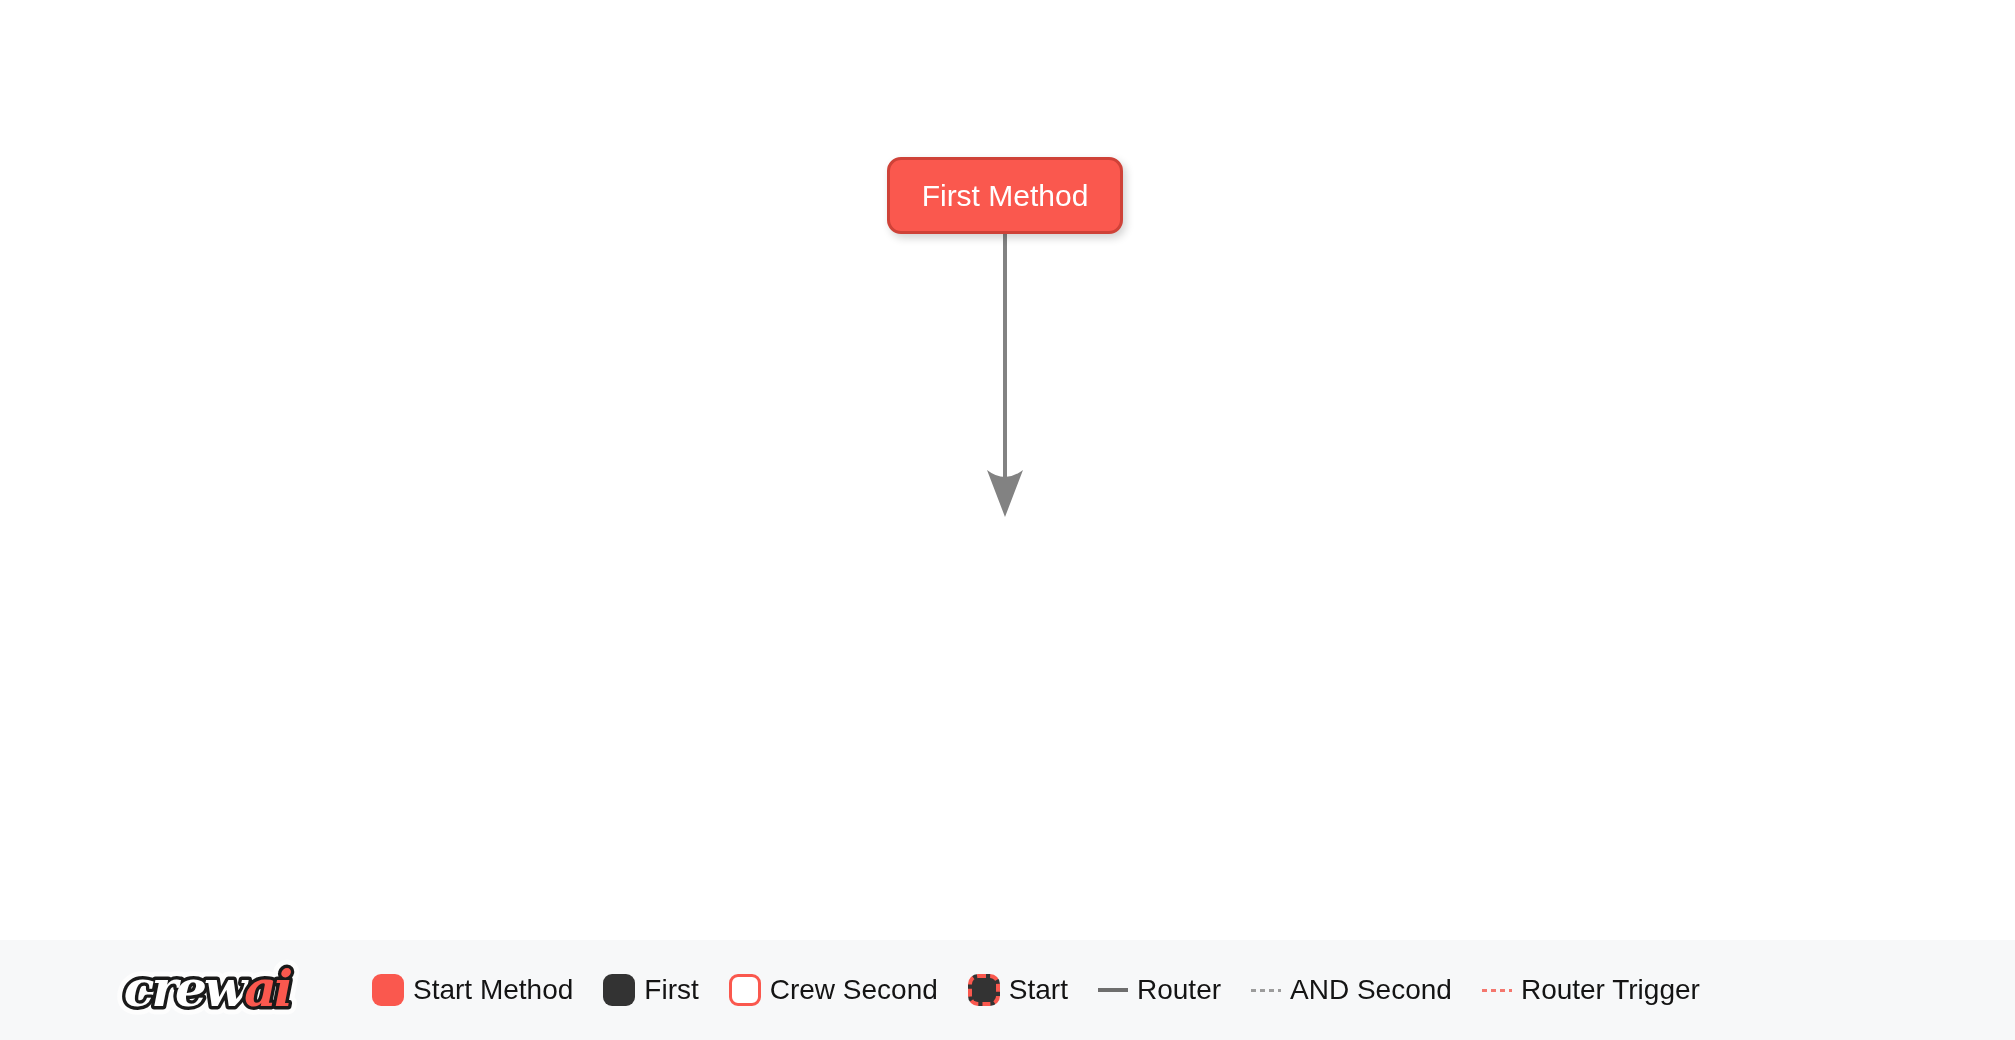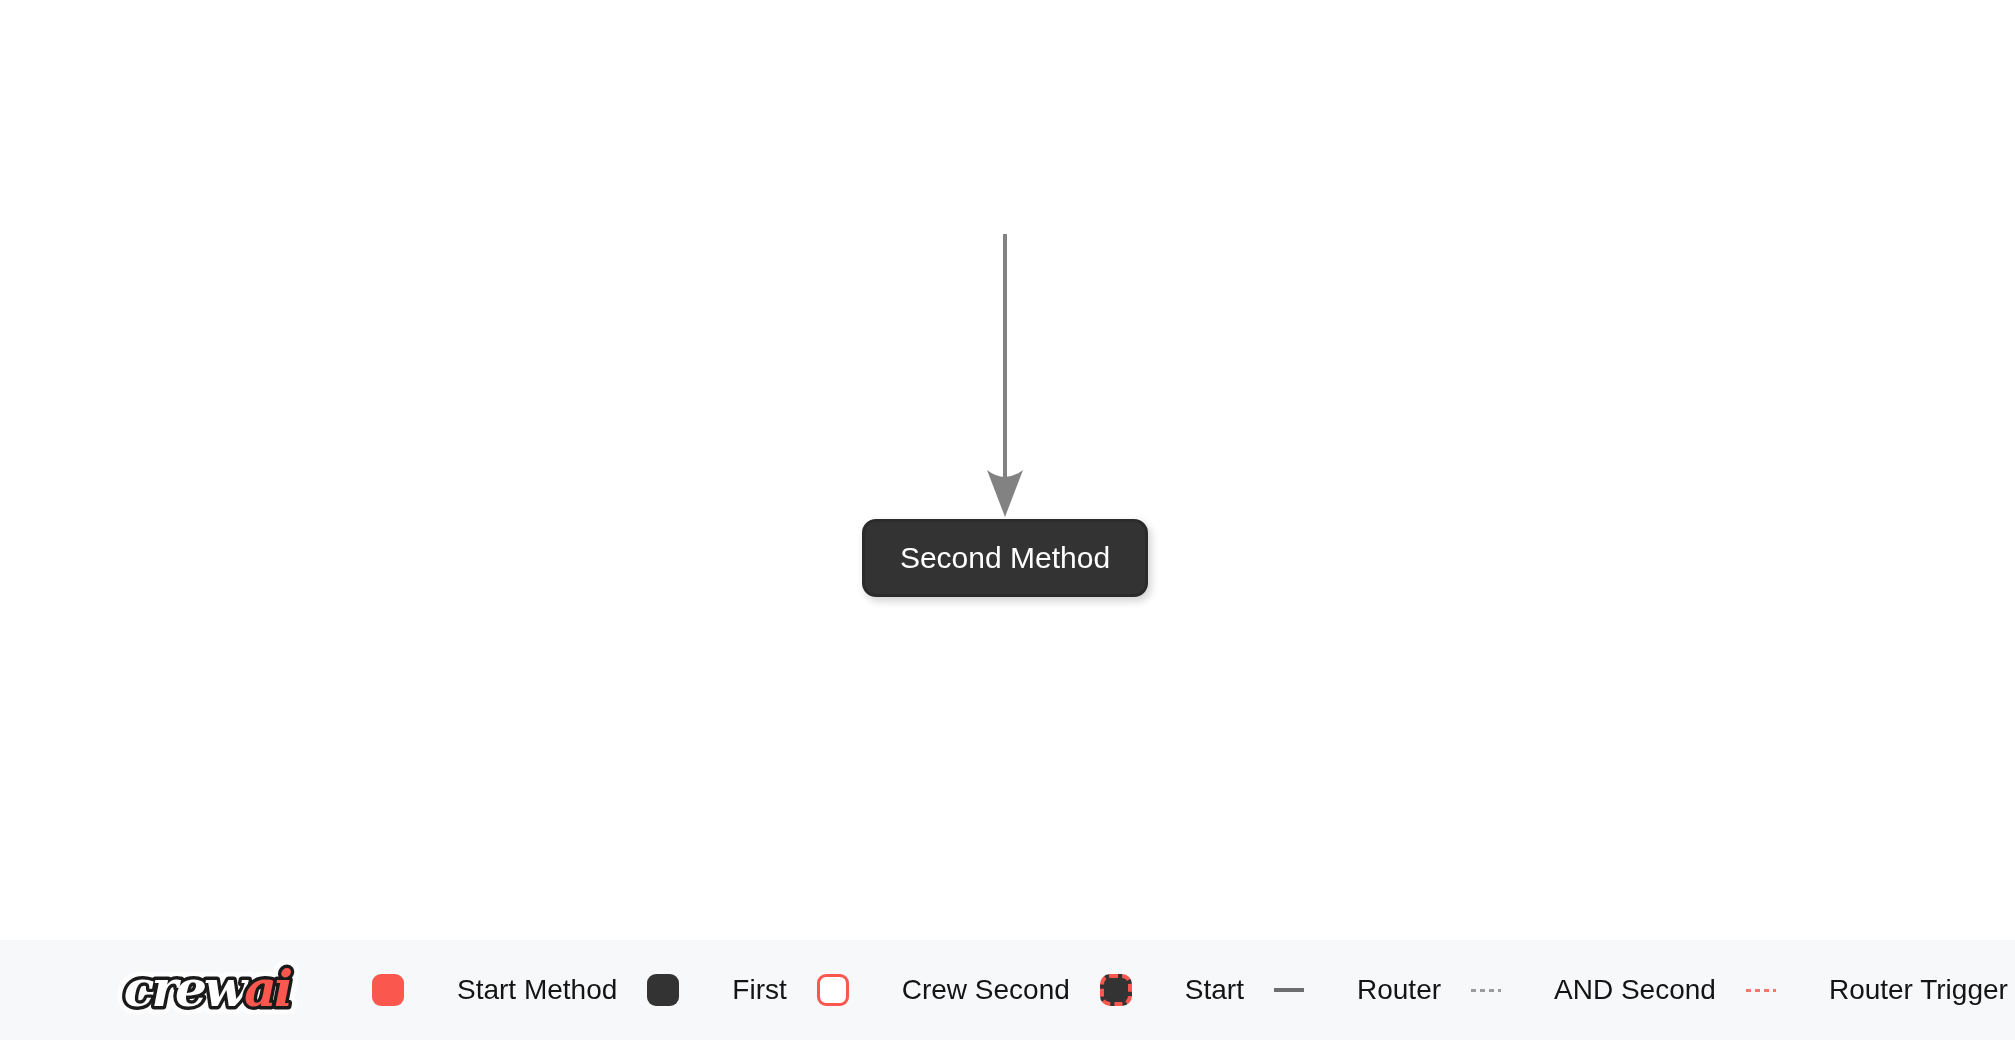--- a/index.html
+++ b/index.html
@@ -104,21 +104,20 @@
   .legend-item {
     display: flex;
     align-items: center;
     gap: 9px;
     flex-shrink: 0;
   }
   .legend-label {
     font-size: 28px;
     color: var(--legend-text, #141414);
     white-space: nowrap;
-    margin-left: 44px;
   }
   .swatch {
     width: 32px;
     height: 32px;
     border-radius: 9px;
     box-sizing: border-box;
     flex-shrink: 0;
   }
   .swatch-start  { background: var(--start-red, #fa584e); }
   .swatch-method { background: var(--method-dark, #333); }
@@ -147,24 +146,24 @@
 </head>
 <body>
 
 <div class="flow-canvas">
 
   <svg class="edge-layer" viewBox="0 0 2015 1040">
     <line x1="1005" y1="234" x2="1005" y2="512" style="stroke: var(--edge-gray, #828282); stroke-width: 4;"></line>
     <path d="M 1005 517 L 987 470 Q 1005 484 1023 470 Z" style="fill: var(--edge-gray, #828282);"></path>
   </svg>
 
-
-  <div class="node node-method">
-    <span class="node-label">Second Method</span>
-  </div>
+  <div class="node node-start">
+    <span class="node-label">First Method</span>
+  </div>
+
 
 </div>
 
 <div class="legend-bar">
 
   <svg class="logo" viewBox="0 0 230 74">
     <text class="glow" x="8" y="54"><tspan>crew</tspan><tspan>ai</tspan></text>
     <text class="main" x="8" y="54"><tspan class="logo-crew">crew</tspan><tspan class="logo-ai">ai</tspan></text>
   </svg>
 

